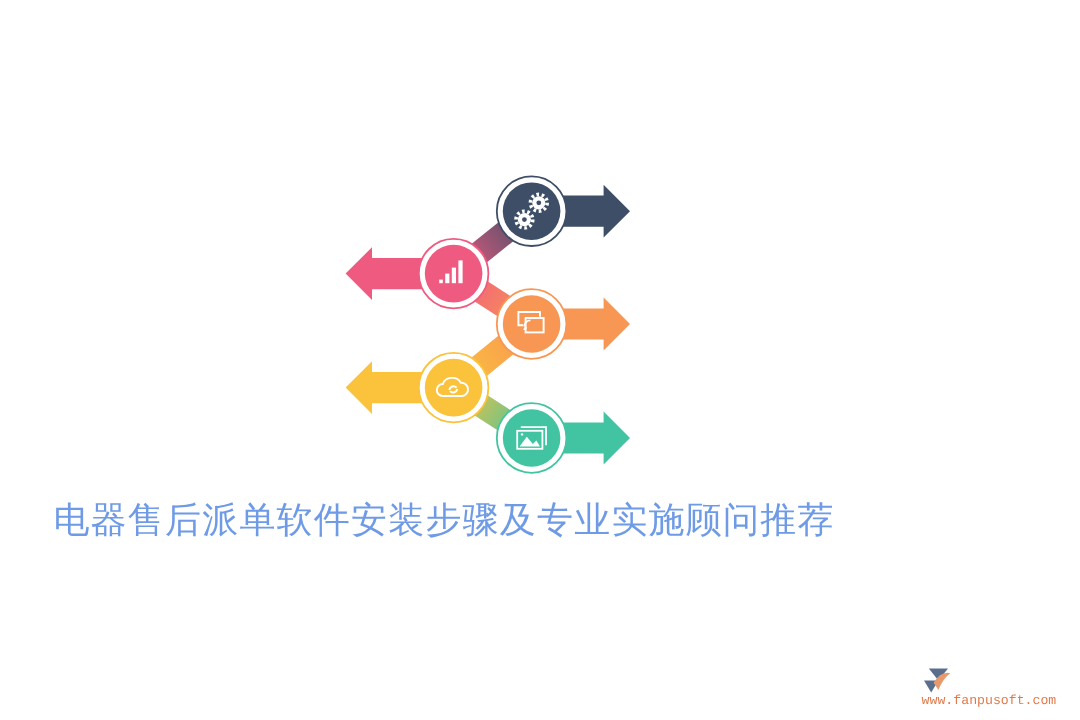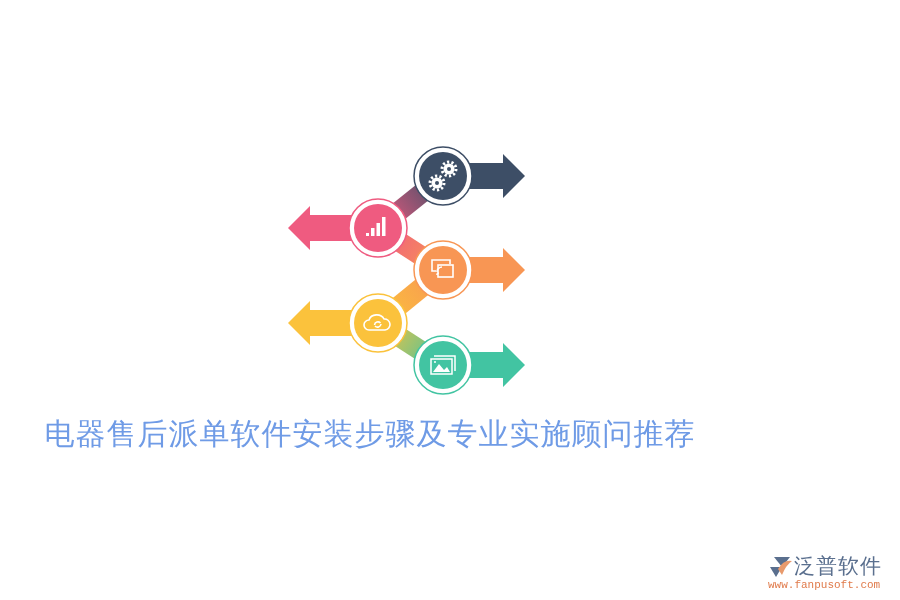--- a/index.html
+++ b/index.html
@@ -109,15 +109,14 @@
 </svg>
 
 <div class="title">电器售后派单软件安装步骤及专业实施顾问推荐</div>
 
 <div class="logo">
   <svg class="logo-mark" viewBox="0 0 26 24">
     <polygon points="6,2 22,2 14,12" fill="#5a6f8e"></polygon>
     <polygon points="2,12 14,12 8,22" fill="#5a6f8e"></polygon>
     <path d="M10 14 Q16 4 24 6 Q18 10 14 20 Z" fill="#e89a6c"></path>
   </svg>
-  <span class="logo-name">泛普软件</span>
   <span class="logo-url">www.fanpusoft.com</span>
 </div>
 
 </body></html>

